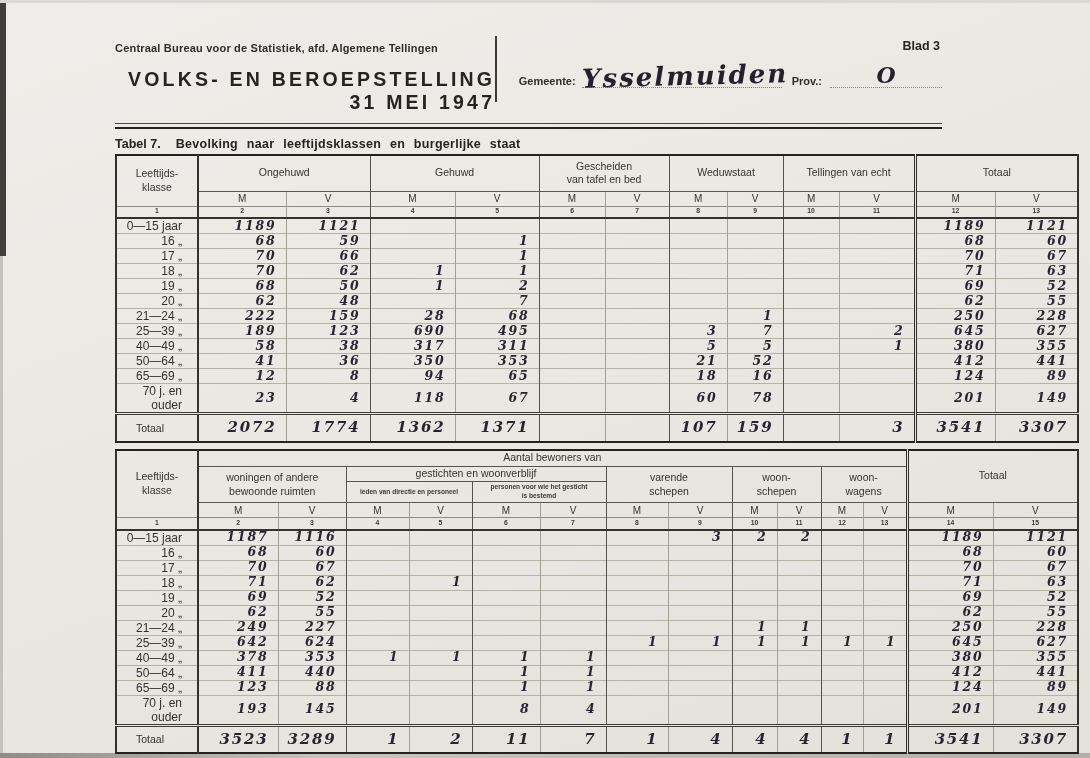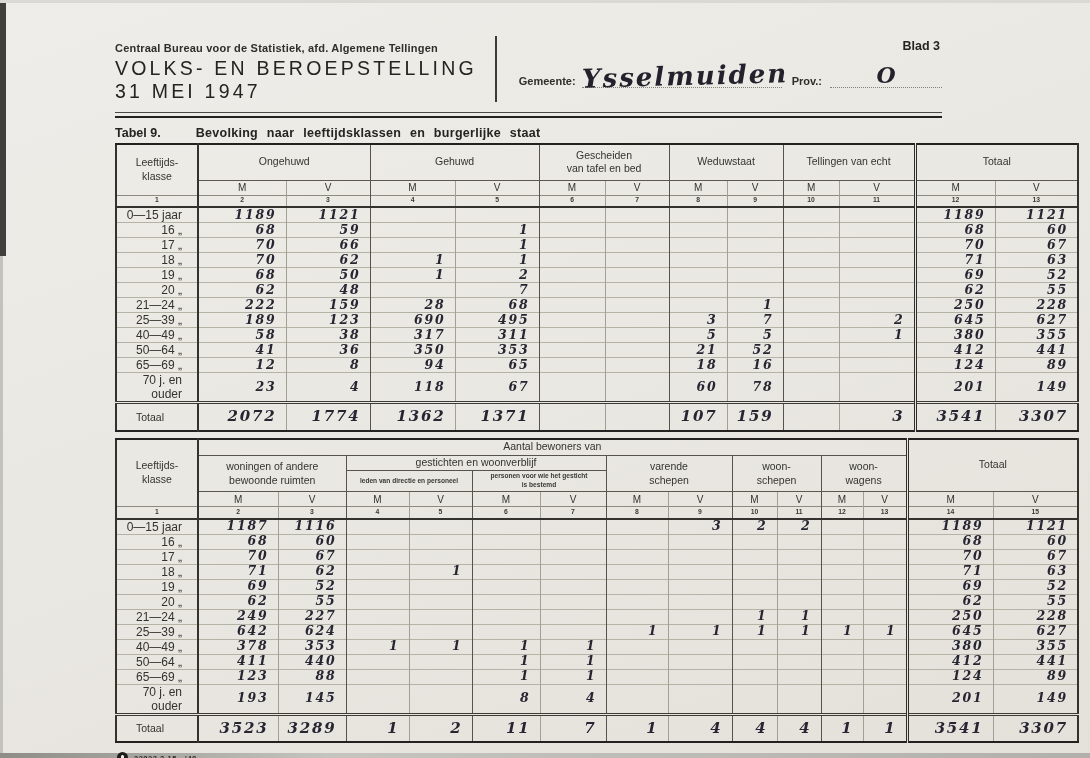--- a/index.html
+++ b/index.html
@@ -11,39 +11,39 @@
   .edge-left-low{position:absolute;left:0;top:256px;width:3px;height:502px;background:#c4c2bc;}
   .edge-top{position:absolute;top:0;left:0;width:100%;height:3px;background:#dbd9d3;}
   .edge-bottom{position:absolute;left:0;bottom:0;width:100%;height:5px;
                background:linear-gradient(90deg,#8e8c86,#c6c4be 30%,#b2b0aa);}
   .content{position:absolute;left:99px;top:34px;width:827px;padding-left:16px;}
 
   
   .hdr{display:flex;}
   .hdr-left{width:487px;padding-top:8px;}
   .bureau{font-size:11px;font-weight:bold;color:#2f2e2a;letter-spacing:.2px;}
-  .main-title{font-size:19.5px;font-weight:normal;letter-spacing:3.2px;margin-top:3px;color:#252420;}
+  .main-title{font-size:19.5px;font-weight:bold;letter-spacing:3.2px;margin-top:14px;color:#252420;text-align:right;}
   .hdr-div{width:2px;background:#3c3b37;height:66px;margin-top:2px;}
   .hdr-right{flex:1;position:relative;padding-left:22px;}
   .blad{position:absolute;top:5px;right:2px;font-weight:bold;font-size:12.5px;color:#262521;}
   .fields{display:flex;align-items:flex-end;margin-top:32px;}
   .field-label{font-size:11px;font-weight:bold;color:#2f2e2a;padding-bottom:1px;}
   .uline{display:inline-block;border-bottom:1px dotted #84817a;text-align:center;}
   .gm{width:200px;margin:0 10px 0 6px;}
   .pv{width:112px;margin-left:8px;}
   .write{font-family:"DejaVu Serif",serif;font-style:italic;font-weight:bold;color:#23222c;}
   .gemeente-val{display:inline-block;font-size:26px;letter-spacing:2px;line-height:16px;
                 transform:rotate(-1.5deg);position:relative;top:2px;}
   .prov-val{display:inline-block;font-size:22px;line-height:13px;}
   .drule{margin-top:9px;border-top:1.5px solid #4a4945;height:3px;border-bottom:2.5px solid #232220;}
 
   
   .tcap{margin:8px 0 3px 0;font-size:12.5px;font-weight:bold;color:#252420;}
   .tcap .pfx{margin-right:15px;}
-  .tcap .txt{word-spacing:5px;letter-spacing:.3px;margin-left:20px;}
+  .tcap .txt{word-spacing:5px;letter-spacing:.3px;}
 
   
   table{border-collapse:collapse;table-layout:fixed;width:963px;}
   .ctable{border-left:2px solid #33322e;border-right:2px solid #33322e;
           border-top:2.5px solid #232220;border-bottom:2.5px solid #232220;}
   th,td{padding:0;overflow:visible;}
   thead th{font-size:10.5px;font-weight:normal;color:#34332e;text-align:center;
            vertical-align:middle;white-space:pre-line;line-height:1.3;}
   .agehead{font-size:10.5px;border-right:2px solid #33322e;text-align:center;}
   tr.groups{height:36px;}
@@ -102,21 +102,21 @@
           <span class="field-label">Gemeente:</span>
           <span class="uline gm"><span class="write gemeente-val">Ysselmuiden</span></span>
           <span class="field-label">Prov.:</span>
           <span class="uline pv"><span class="write prov-val">O</span></span>
         </div>
       </div>
     </div>
     <div class="drule"></div>
 
     <div class="tcap">
-      <span class="pfx">Tabel 9.</span><span class="txt">Bevolking naar leeftijdsklassen en burgerlijke staat</span>
+      <span class="pfx">Tabel 7.</span><span class="txt">Bevolking naar leeftijdsklassen en burgerlijke staat</span>
     </div>
     <table class="ctable">
       <colgroup>
         <col style="width:82px">
           <col style="width:88px">
           <col style="width:84px">
         <col style="width:85px">
           <col style="width:84px">
           <col style="width:66px">
         <col style="width:64px">

